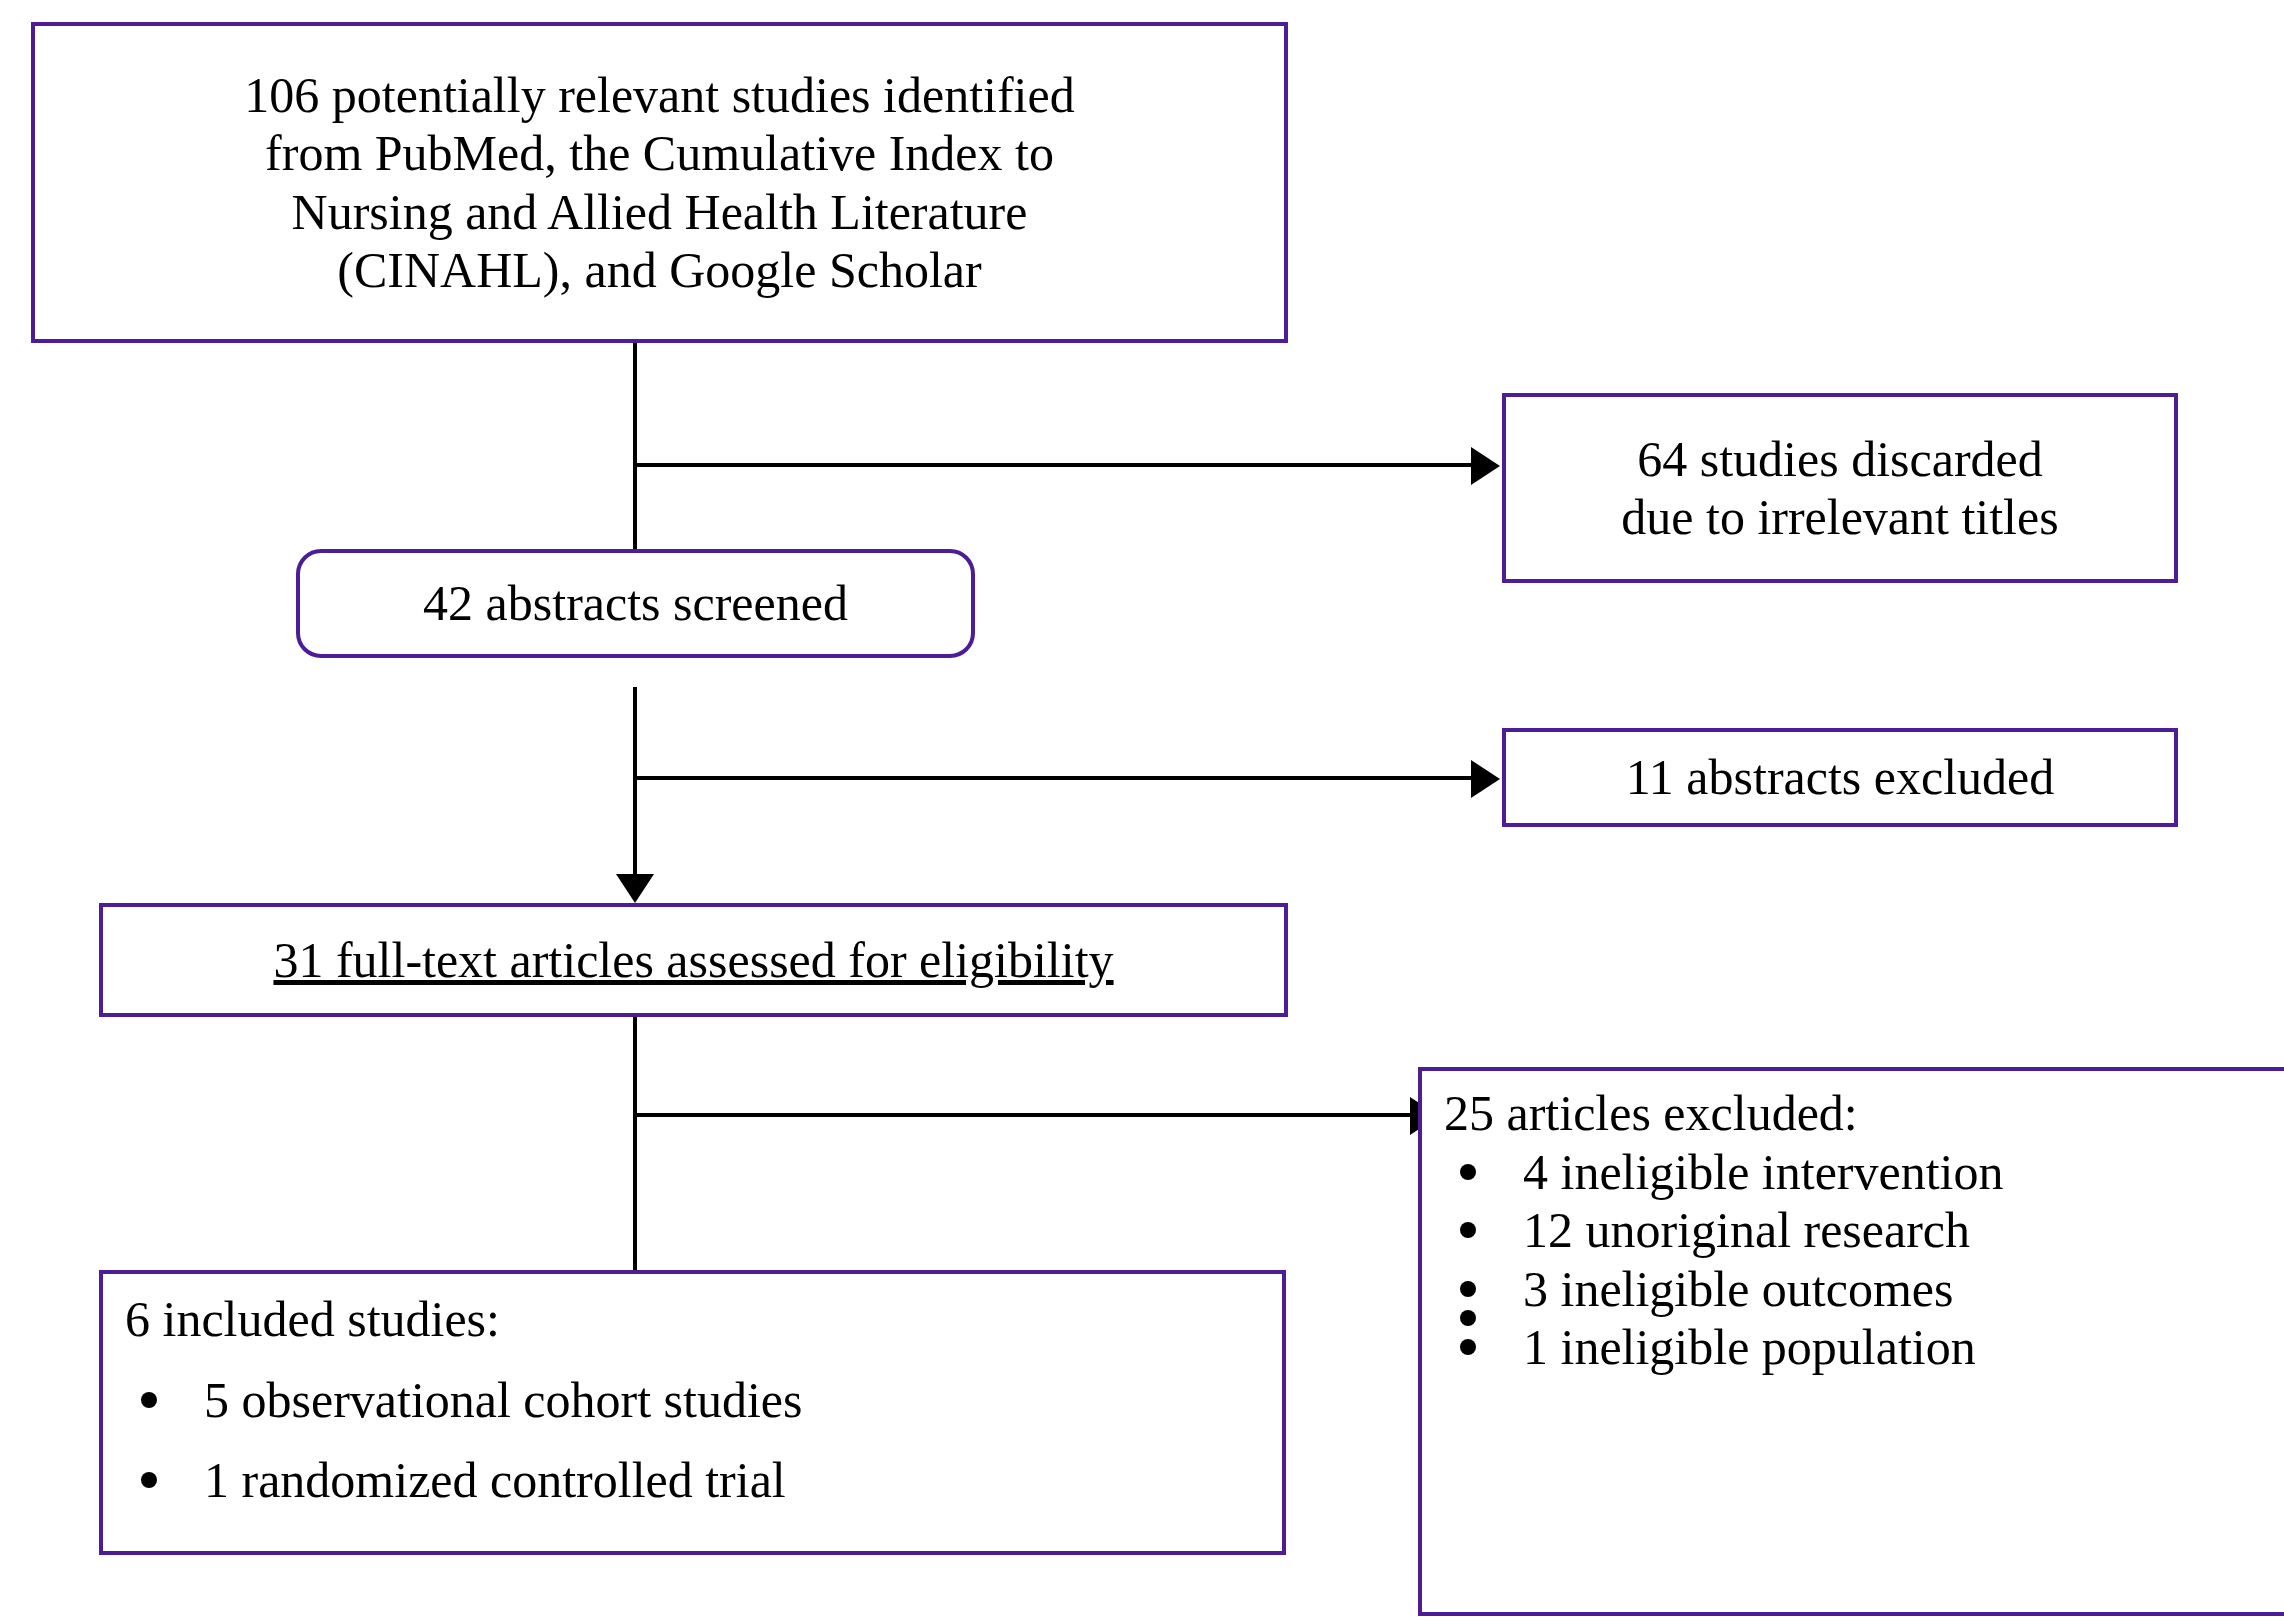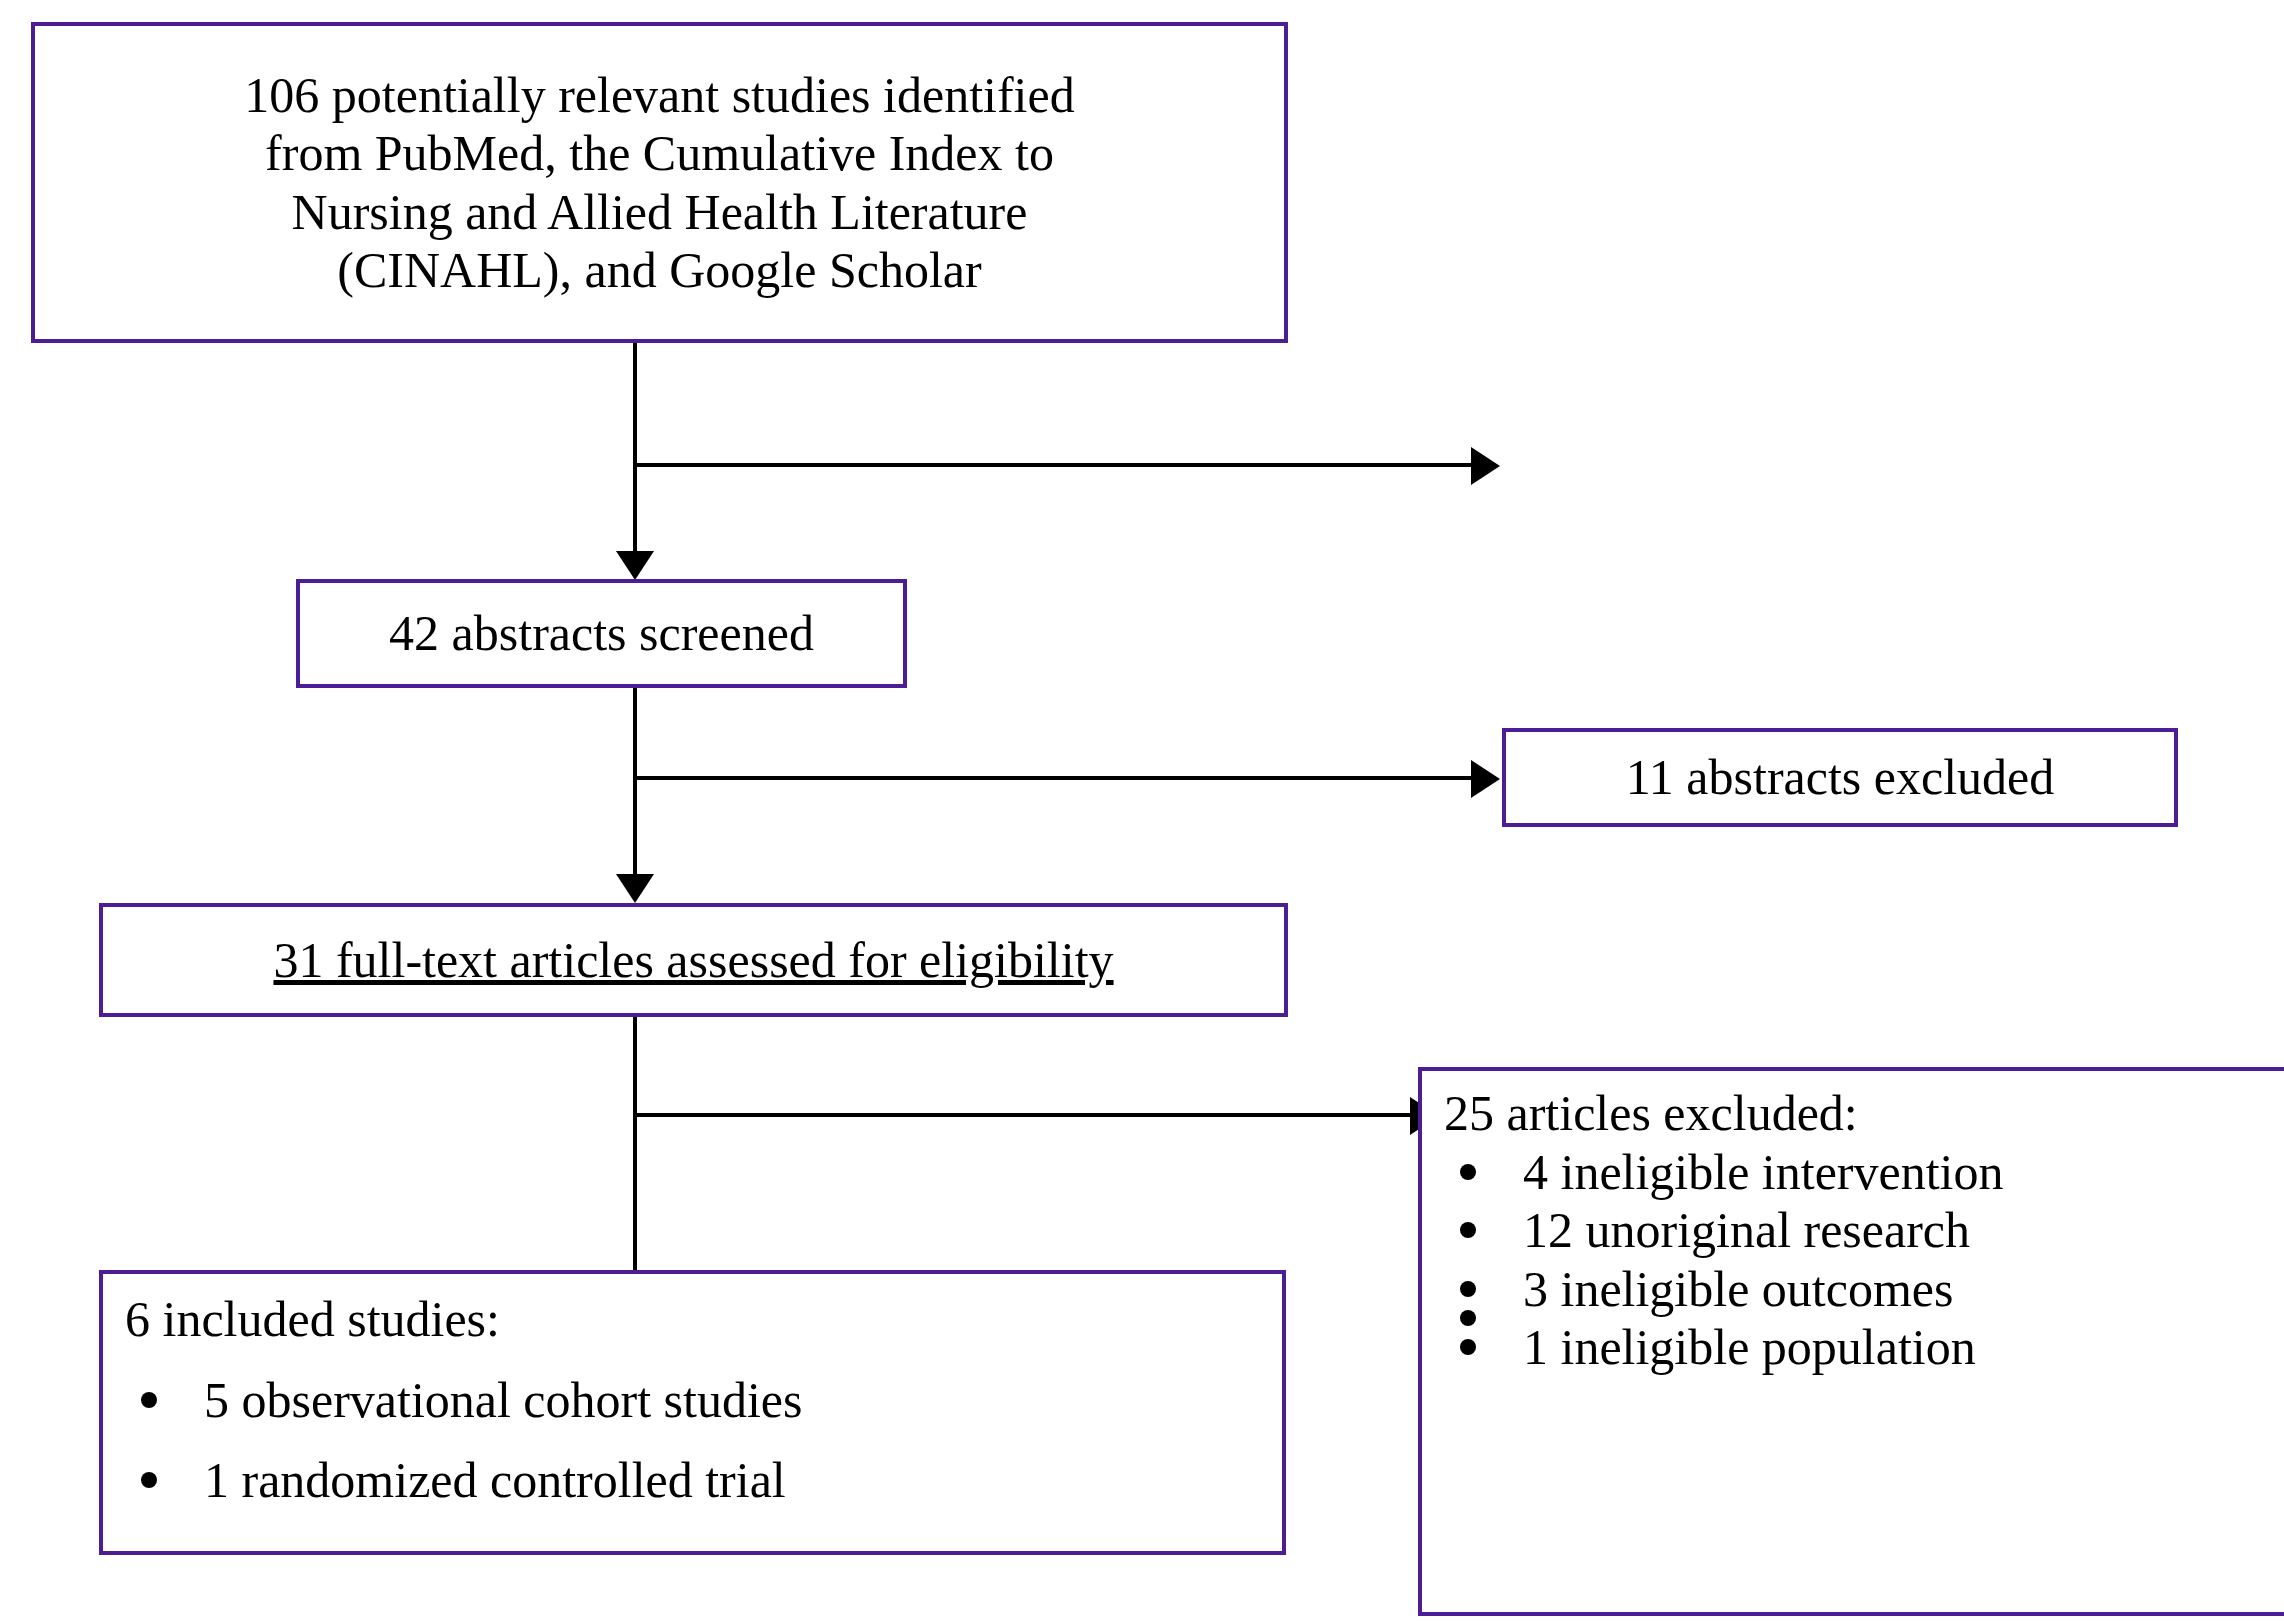--- a/index.html
+++ b/index.html
@@ -115,22 +115,26 @@
   <div class="hline" style="left:633px; top:1113px; width:779px;"></div>
   <div class="arrow-right" style="left:1410px; top:1097px;"></div>
 
   <div class="box center" style="left:31px; top:22px; width:1257px; height:321px; padding:10.2px 25px;">
     <span class="box-text">106 potentially relevant studies identified
 from PubMed, the Cumulative Index to
 Nursing and Allied Health Literature
 (CINAHL), and Google Scholar</span>
   </div>
 
+  <div class="box center" style="left:1502px; top:393px; width:676px; height:190px; padding:7.3px 20.4px;">
+    <span class="box-text">64 studies discarded
+due to irrelevant titles</span>
+  </div>
 
-  <div class="box center" style="left:296px; top:579px; width:611px; height:109px; padding:0 20.4px;">
+  <div class="box center" style="left:296px; top:549px; width:679px; height:109px; padding:0 20.4px;border-radius:25px;">
     <span class="box-text">42 abstracts screened</span>
   </div>
 
   <div class="box center" style="left:1502px; top:728px; width:676px; height:99px; padding:0 35px;">
     <span class="box-text">11 abstracts excluded</span>
   </div>
 
   <div class="box center" style="left:99px; top:903px; width:1189px; height:114px; padding:0 20.4px;text-decoration:underline;">
     <span class="box-text">31 full-text articles assessed for eligibility</span>
   </div>

